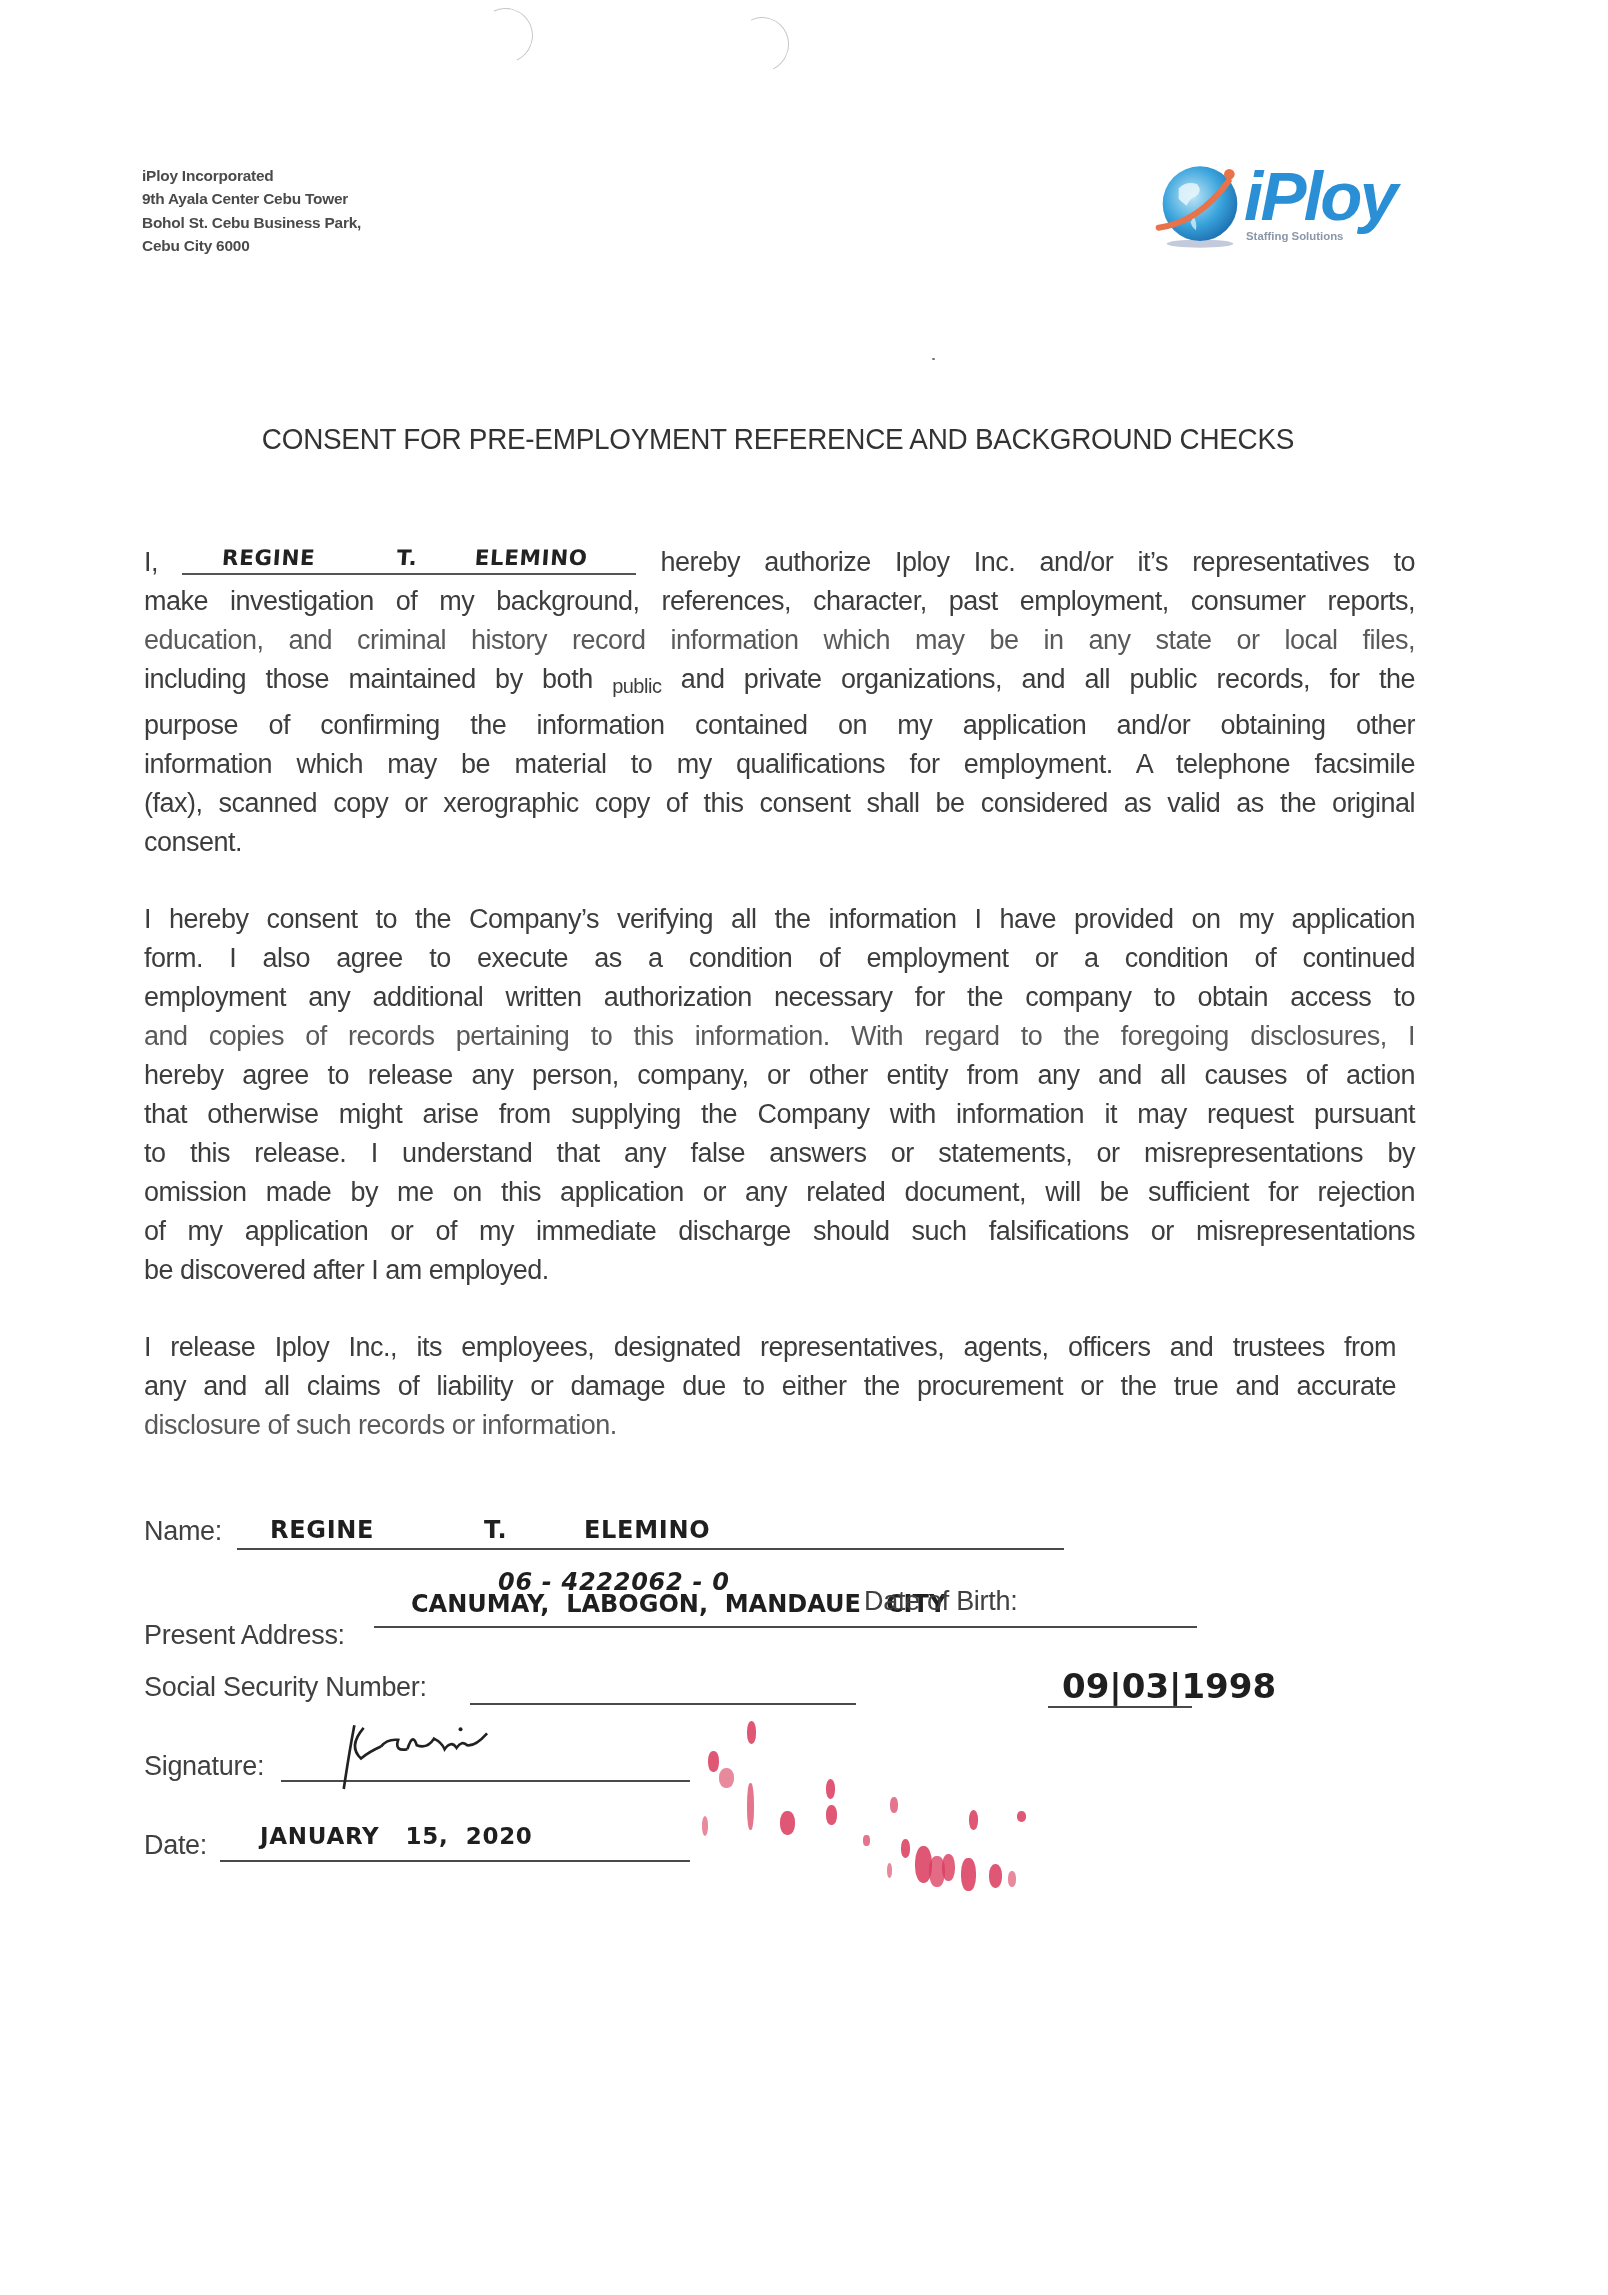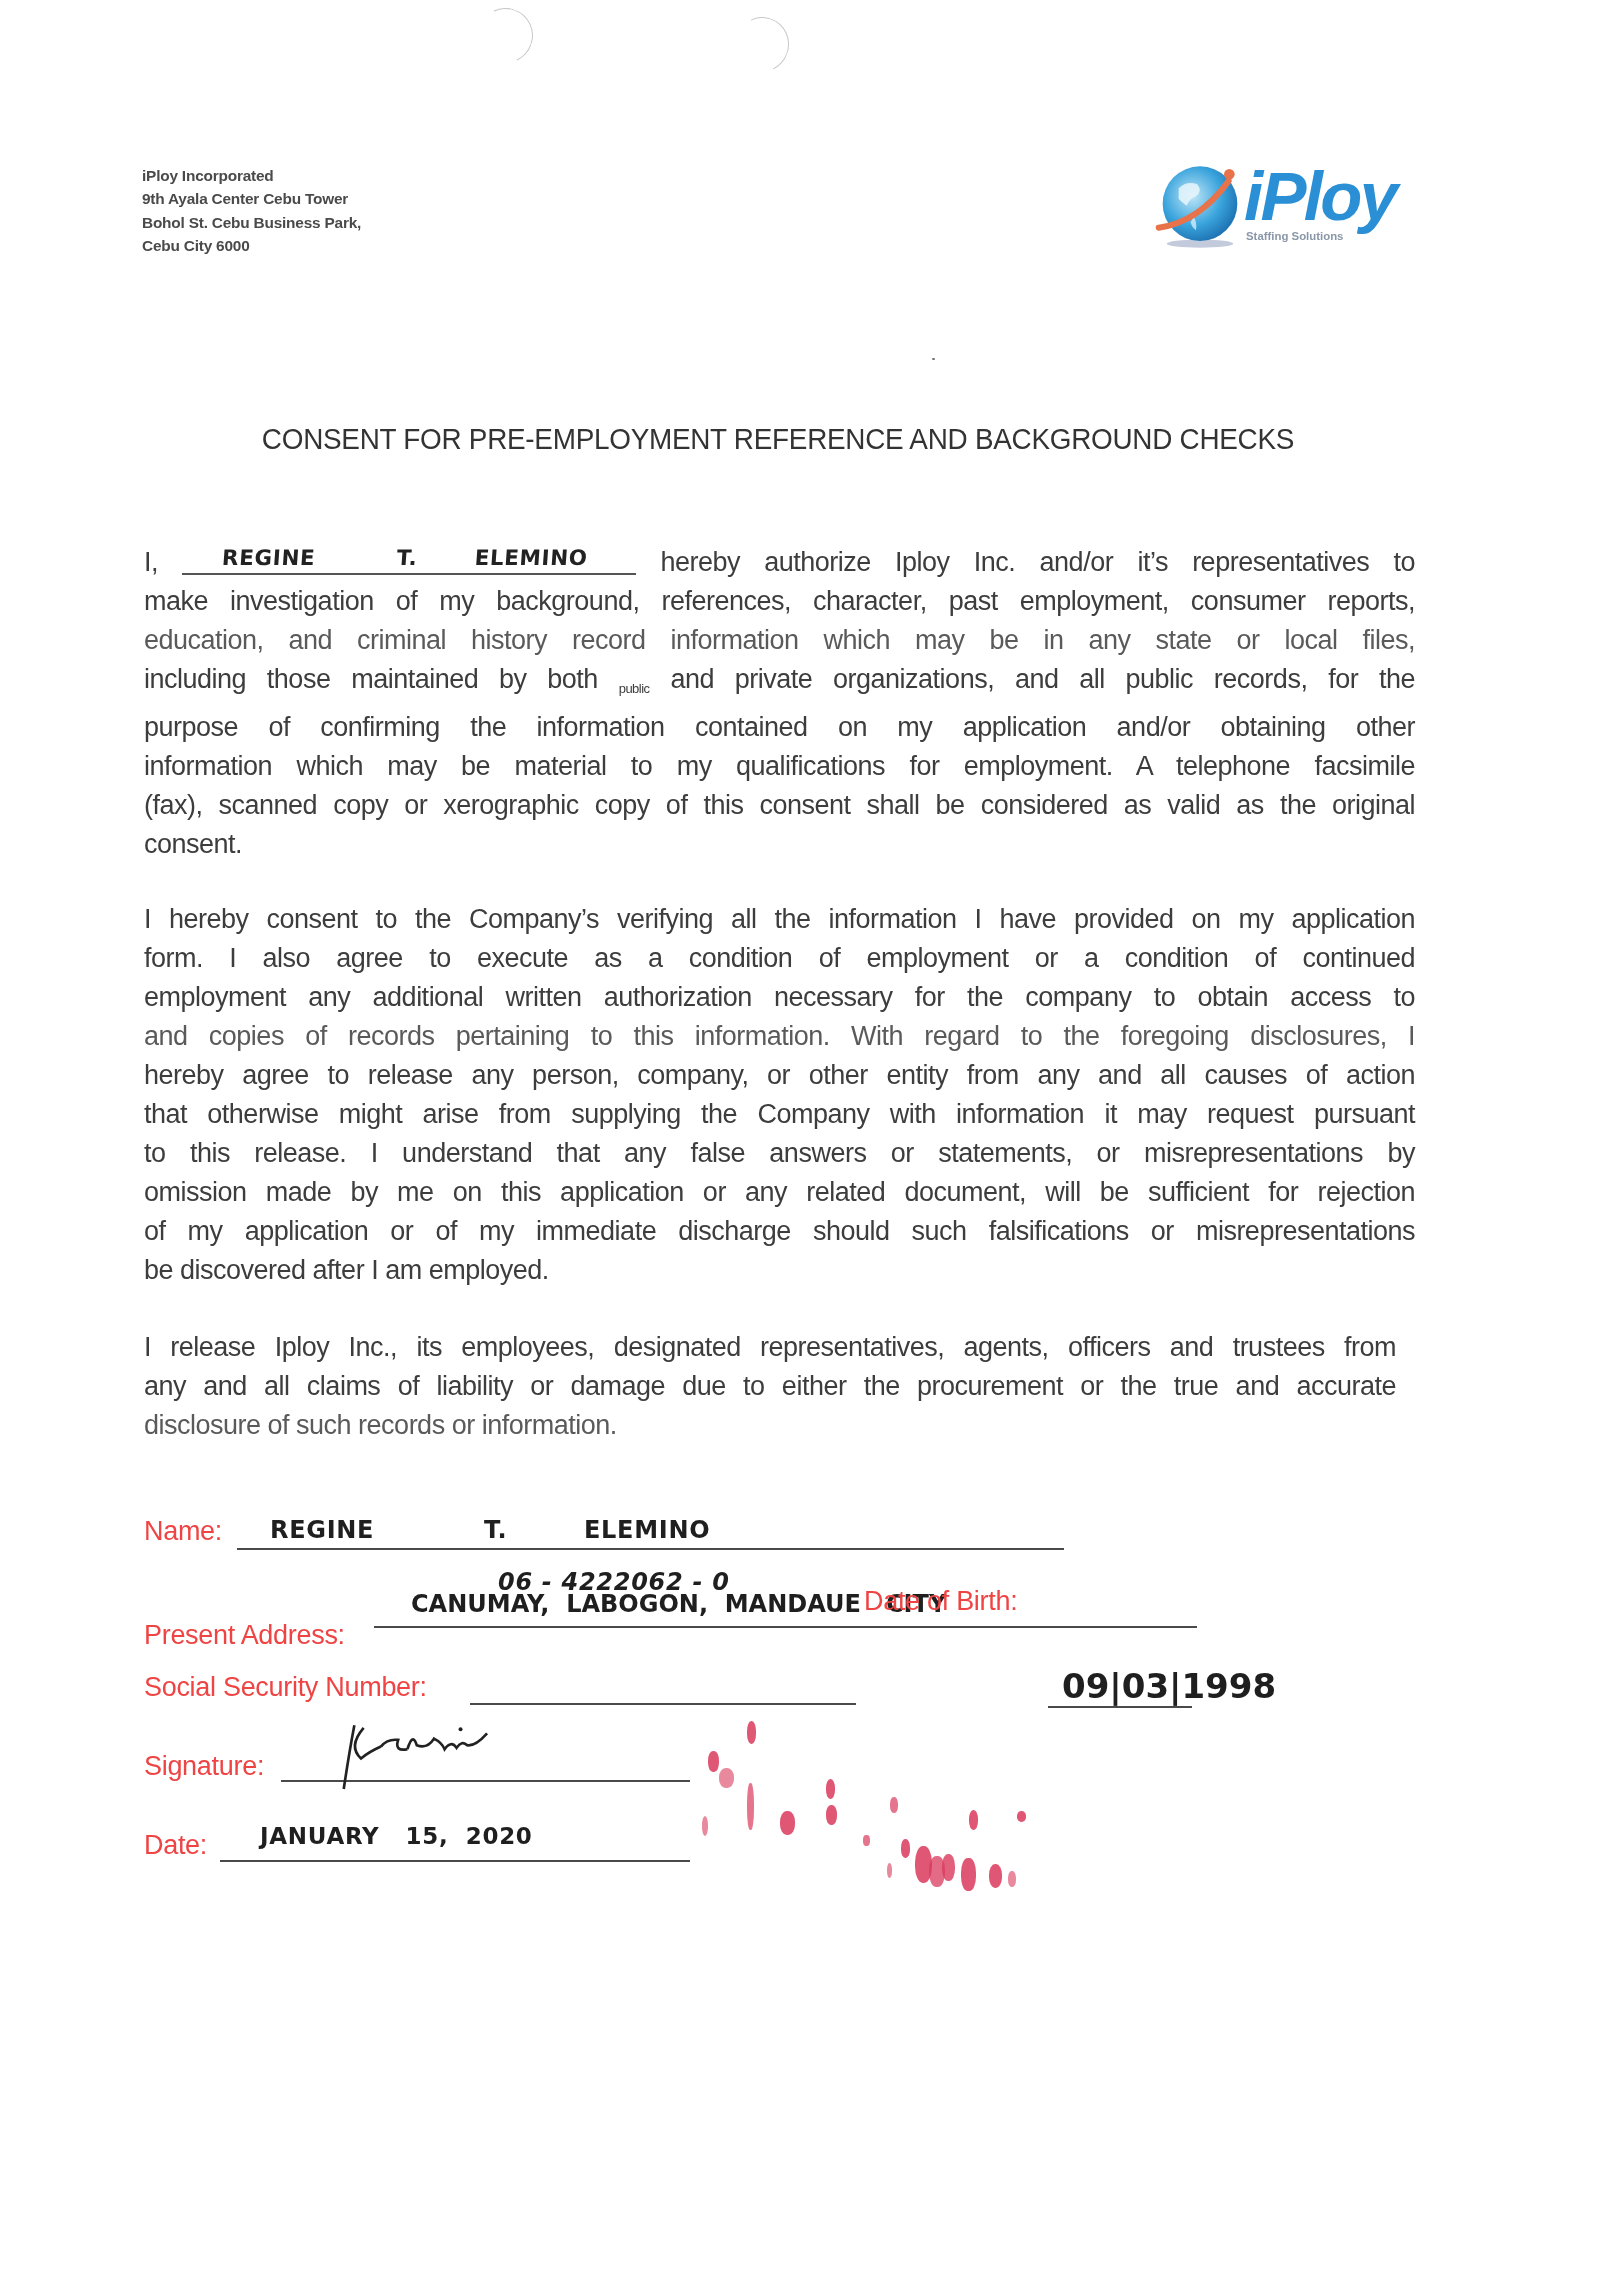--- a/index.html
+++ b/index.html
@@ -23,27 +23,27 @@
   .logo-word { position: absolute; left: 92px; top: 4px; font-size: 69px; font-weight: bold; font-style: italic; color: #2a8fd4; letter-spacing: -2.7px; line-height: 1; }
   .logo-tag { position: absolute; left: 94px; top: 72px; font-size: 11.4px; font-weight: bold; color: #8a97a8; white-space: nowrap; }
 
   
   .title { left: 0; top: 422px; width: 1556px; text-align: center; font-size: 30px; color: #333; letter-spacing: -0.3px; transform: scaleX(0.93); transform-origin: center; }
 
   
   .para { left: 144px; width: 1271px; font-size: 27px; line-height: 39px; color: #3d3d3d; text-align: justify; letter-spacing: -0.5px; }
   .para .line { display: block; white-space: nowrap; text-align-last: justify; text-align: justify; }
   .para .line.last { text-align-last: left; }
-  .sub { font-size: 13px; vertical-align: -5.3px; }
+  .sub { font-size: 20px; vertical-align: -5.3px; }
   .fill-in { display: inline-block; border-bottom: 2px solid #555; position: relative; text-align: left; }
   .hand { font-family: "DejaVu Sans", sans-serif; color: #222; font-size: 23px; font-weight: bold; letter-spacing: 0.7px; transform: skewX(-4deg); display: inline-block; }
   .faded { color: #5a5a5a; }
 
   
-  .form-row { position: absolute; left: 144px; font-size: 27px; color: #ef4444; white-space: nowrap; letter-spacing: -0.3px; }
+  .form-row { position: absolute; left: 144px; font-size: 27px; color: #404040; white-space: nowrap; letter-spacing: -0.3px; }
   .uline { position: absolute; height: 0; border-bottom: 2.7px solid #4a4a4a; }
   .hw { position: absolute; font-family: "DejaVu Sans", sans-serif; font-weight: bold; color: #1f1f1f; white-space: nowrap; font-size: 24px; letter-spacing: 0.7px; }
 
   
   .sig { position: absolute; }
   .stain { position: absolute; background: #d93a5c; opacity: 0.85; border-radius: 45%; }
 </style>
 </head>
 <body>
 

